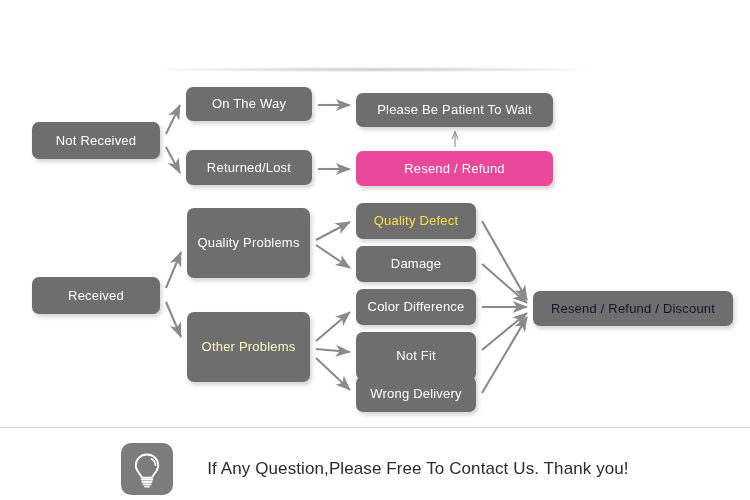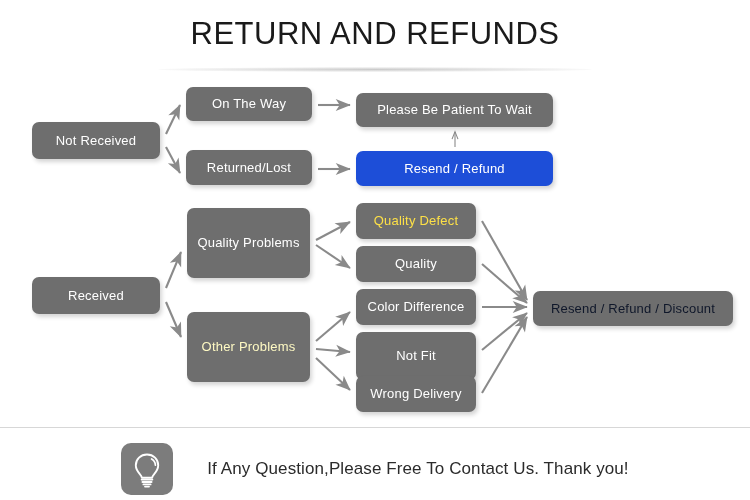--- a/index.html
+++ b/index.html
@@ -106,21 +106,20 @@
     color: #2b2b2b;
     letter-spacing: 0.1px;
     white-space: nowrap;
   }
 </style>
 </head>
 <body>
 
 <div id="root">
 
-  <div class="title">RETURN AND REFUNDS</div>
   <div class="title-rule"></div>
 
   <svg id="arrows" viewBox="0 0 750 500">
     <defs>
       <marker id="ah" markerWidth="9" markerHeight="9" refX="7.2" refY="3.2" orient="auto" markerUnits="strokeWidth">
         <path d="M0.4,0.3 L7.6,3.2 L0.4,6.1 L2.3,3.2 Z" fill="#8a8a8a"></path>
       </marker>
       <marker id="ah-thin" markerWidth="10" markerHeight="10" refX="7.5" refY="3.3" orient="auto" markerUnits="strokeWidth">
         <path d="M1,0.6 L7.8,3.3 L1,6.0" fill="none" stroke="#8a8a8a" stroke-width="1"></path>
       </marker>
@@ -152,37 +151,37 @@
       </div>
       <div class="node" style="left: 186px; top: 87px; width: 126px; height: 34px; background: rgb(110, 110, 110); color: rgb(255, 255, 255);">
         <span>On The Way</span>
       </div>
       <div class="node" style="left: 186px; top: 150px; width: 126px; height: 35px; background: rgb(110, 110, 110); color: rgb(255, 255, 255);">
         <span>Returned/Lost</span>
       </div>
       <div class="node" style="left: 356px; top: 93px; width: 197px; height: 34px; background: rgb(110, 110, 110); color: rgb(255, 255, 255);">
         <span>Please Be Patient To Wait</span>
       </div>
-      <div class="node" style="left: 356px; top: 151px; width: 197px; height: 35px; background: #1d4ed8; color: rgb(255, 255, 255);">
+      <div class="node" style="left: 356px; top: 151px; width: 197px; height: 35px; background: #ec4899; color: rgb(255, 255, 255);">
         <span>Resend / Refund</span>
       </div>
       <div class="node" style="left: 32px; top: 277px; width: 128px; height: 37px; background: rgb(110, 110, 110); color: rgb(255, 255, 255);">
         <span>Received</span>
       </div>
       <div class="node" style="left: 187px; top: 208px; width: 123px; height: 70px; background: rgb(110, 110, 110); color: rgb(255, 255, 255);">
         <span>Quality Problems</span>
       </div>
       <div class="node" style="left: 187px; top: 312px; width: 123px; height: 70px; background: rgb(110, 110, 110); color: #fef9c3;">
         <span>Other Problems</span>
       </div>
       <div class="node" style="left: 356px; top: 203px; width: 120px; height: 36px; background: rgb(110, 110, 110); color: #fde047;">
         <span>Quality Defect</span>
       </div>
       <div class="node" style="left: 356px; top: 246px; width: 120px; height: 36px; background: rgb(110, 110, 110); color: rgb(255, 255, 255);">
-        <span>Quality</span>
+        <span>Damage</span>
       </div>
       <div class="node" style="left: 356px; top: 289px; width: 120px; height: 36px; background: rgb(110, 110, 110); color: rgb(255, 255, 255);">
         <span>Color Difference</span>
       </div>
       <div class="node" style="left: 356px; top: 332px; width: 120px; height: 48px; background: rgb(110, 110, 110); color: rgb(255, 255, 255);">
         <span>Not Fit</span>
       </div>
       <div class="node" style="left: 356px; top: 376px; width: 120px; height: 36px; background: rgb(110, 110, 110); color: rgb(255, 255, 255);">
         <span>Wrong Delivery</span>
       </div>

